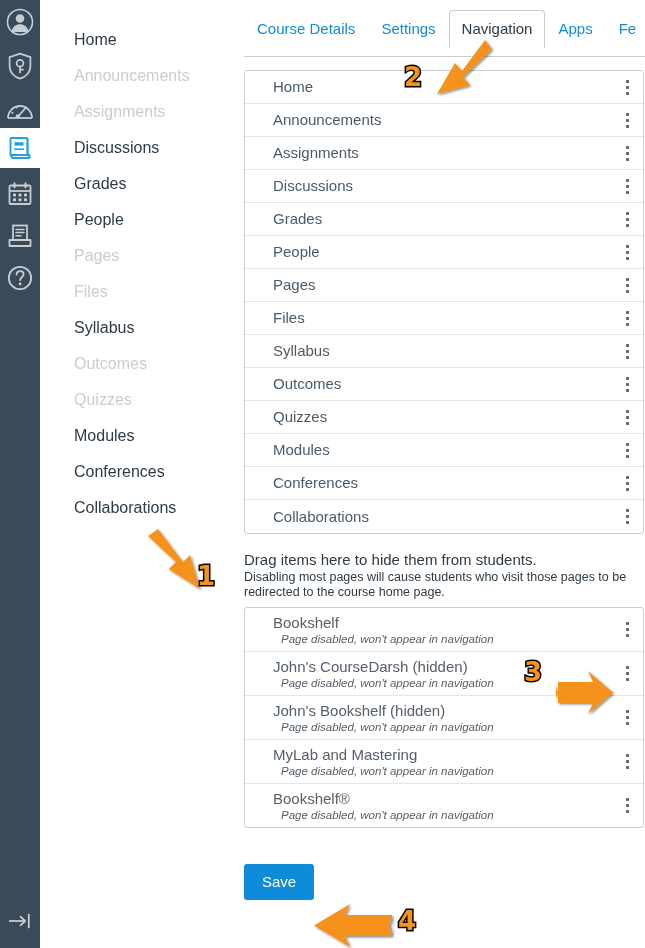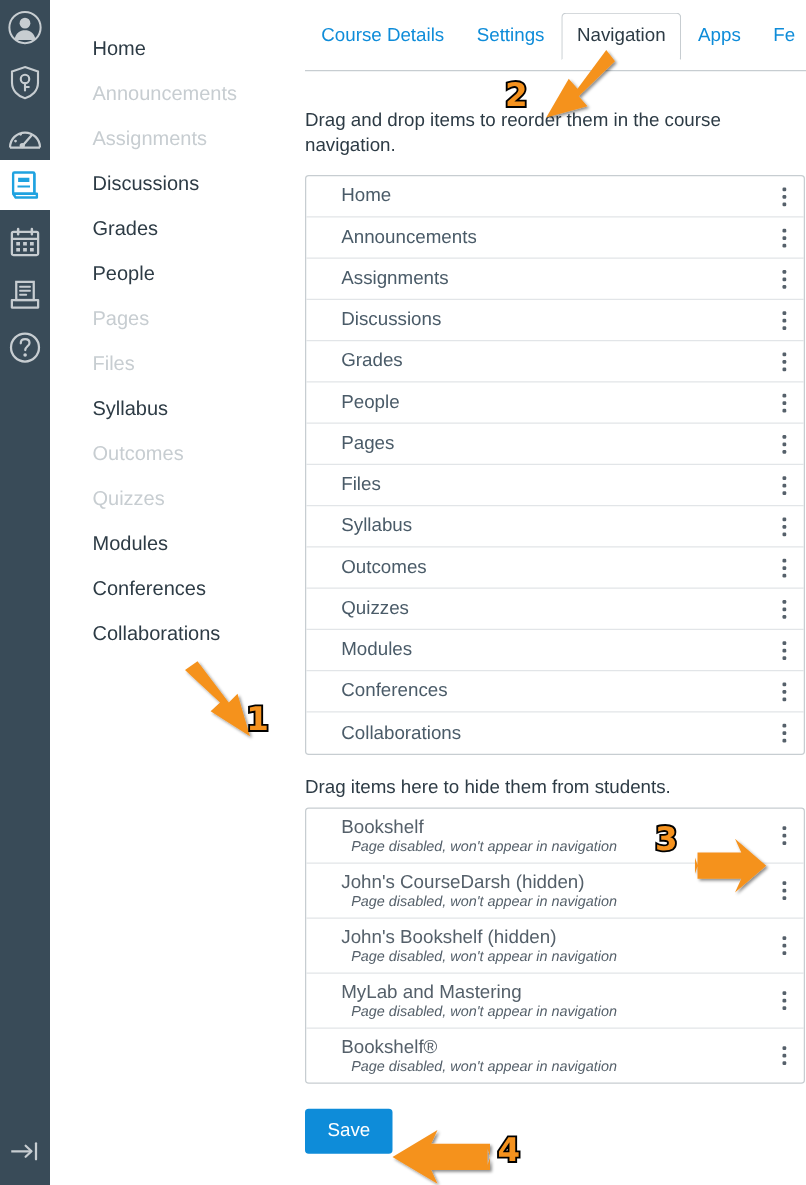--- a/index.html
+++ b/index.html
@@ -186,21 +186,21 @@
     color: #2D3B45;
   }
   .hide-sub {
     margin: 1px 0 0 4px;
     width: 400px;
     font-size: 12.5px;
     line-height: 15px;
     color: #2D3B45;
   }
   .hidden-list {
-    margin: 7px 0 0 4px;
+    margin: 7px 0 16px 4px;
     width: 400px;
     border: 1px solid #C7CDD1;
     border-radius: 3px;
     background: #ffffff;
   }
   .hidden-row {
     position: relative;
     min-height: 41px;
     border-bottom: 1px solid #E2E5E8;
     padding: 5px 34px 4px 28px;
@@ -357,21 +357,20 @@
   <div class="content">
 
     <div class="tabs" id="tab-bar">
         <button class="tab">Course Details</button>
         <button class="tab">Settings</button>
         <button class="tab active">Navigation</button>
         <button class="tab">Apps</button>
         <button class="tab">Fe</button>
       </div>
 
-    <div class="instruction">Drag and drop items to reorder them in the course navigation.</div>
 
     <div class="nav-list" id="nav-list">
         <div class="nav-row">
           <span class="nav-row-label">Home</span>
           <div class="kebab">
             <i></i>
             <i></i>
             <i></i>
           </div>
         </div>
@@ -475,20 +474,21 @@
           <span class="nav-row-label">Collaborations</span>
           <div class="kebab">
             <i></i>
             <i></i>
             <i></i>
           </div>
         </div>
       </div>
 
     <div class="hide-title">Drag items here to hide them from students.</div>
+    <div class="hide-sub">Disabling most pages will cause students who visit those pages to be redirected to the course home page.</div>
 
     <div class="hidden-list" id="hidden-list">
         <div class="hidden-row">
           <div class="hidden-row-label">Bookshelf</div>
           <div class="hidden-row-sub">Page disabled, won't appear in navigation</div>
           <div class="kebab">
             <i></i>
             <i></i>
             <i></i>
           </div>

